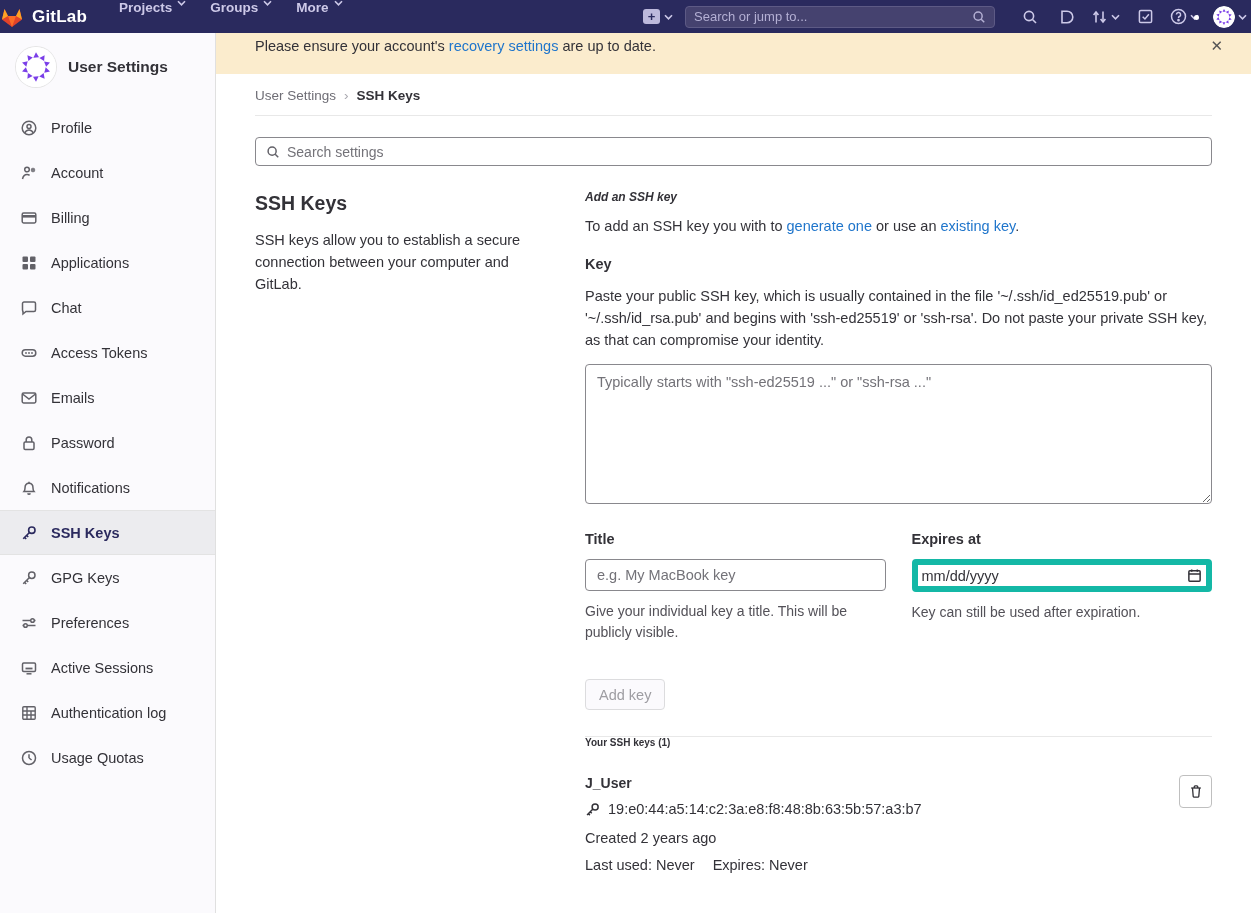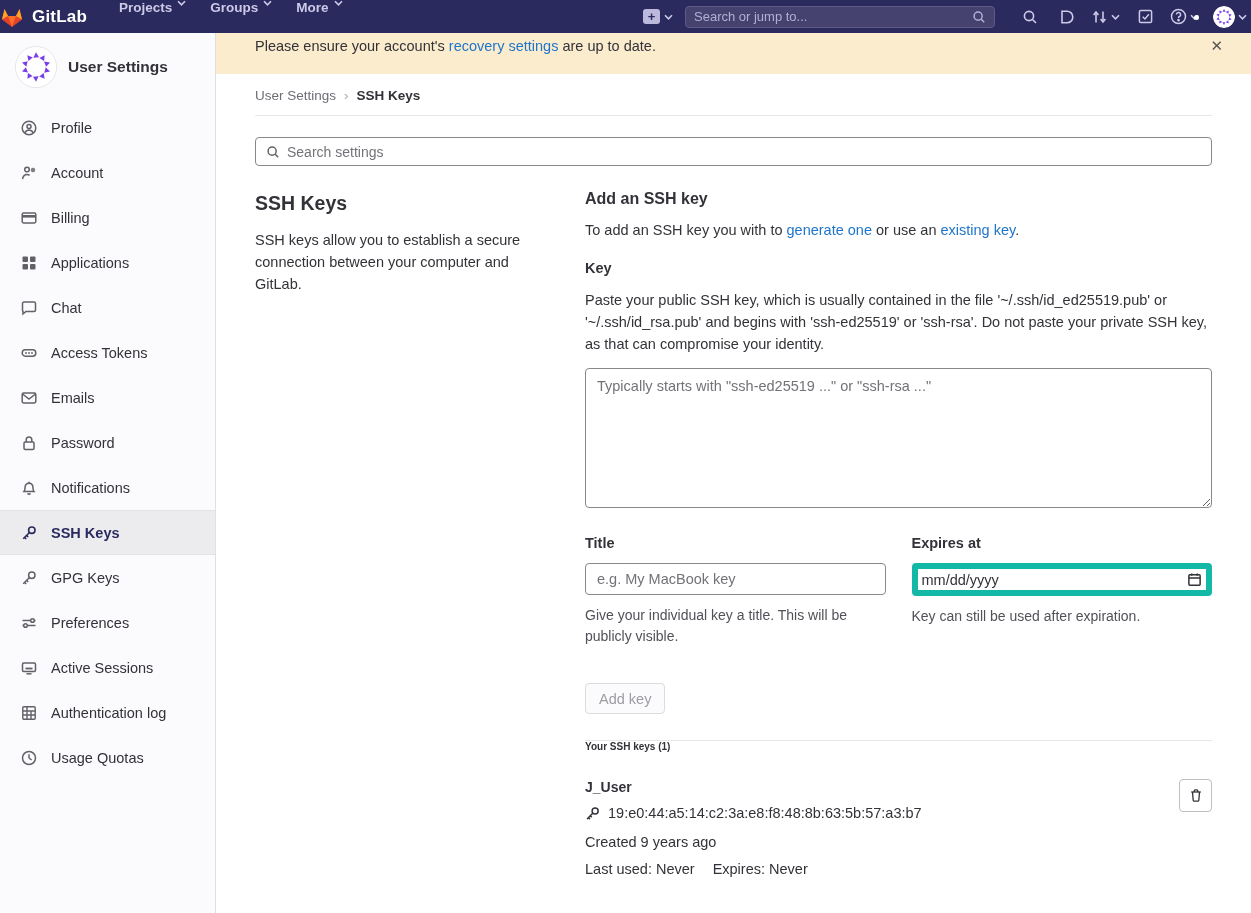--- a/index.html
+++ b/index.html
@@ -62,21 +62,21 @@
   .settings-search svg { stroke:#626168; fill:none; stroke-width:1.7; }
   .settings-search input { flex:1; border:none; outline:none; font-size:14px; color:#333238; }
   .settings-search input::placeholder { color:#737278; }
 
   .cols { display:flex; margin-top:24px; }
   .col-left { width:290px; margin-right:40px; flex:0 0 290px; }
   .col-left h1 { font-size:19.5px; font-weight:700; margin-top:2px; }
   .col-left p { margin-top:15px; font-size:14.5px; line-height:1.5; color:#333238; }
   .col-right { flex:1; min-width:0; }
 
-  .form-h { font-size:16px; font-weight:700; }
+  .form-h { font-size:12px; font-weight:700;font-style:italic; }
   .intro { margin-top:14px; font-size:14.5px; }
   .intro a { color:#1f75cb; text-decoration:none; }
   .lbl { font-size:14.5px; font-weight:700; margin-top:22px; }
   .key-help { margin-top:14px; font-size:14.5px; line-height:1.5; }
   textarea.key-input { margin-top:13px; width:100%; height:140px; border:1px solid #89888d; border-radius:4px;
     padding:9px 11px; font-family:"Liberation Sans","DejaVu Sans",sans-serif; font-size:14.5px;
     color:#333238; resize:vertical; outline:none; }
   textarea.key-input::placeholder { color:#737278; }
 
   .two-fields { display:flex; gap:26px; margin-top:24px; }
@@ -464,21 +464,21 @@
         <div class="key-item">
           <div class="key-meta">
             <div class="key-name">J_User</div>
             <div class="key-fp">
               <svg width="15" height="15" viewBox="0 0 16 16" fill="none" stroke="currentColor" stroke-width="1.6">
                   <circle cx="10.8" cy="5.2" r="3.2"></circle>
                   <path d="M8.5 7.5 L2.2 13.8 M3.6 12.4 L5.2 14 M5.6 10.4 L7.2 12"></path>
                 </svg>
               <span>19:e0:44:a5:14:c2:3a:e8:f8:48:8b:63:5b:57:a3:b7</span>
             </div>
-            <div class="key-created">Created 9 years ago</div>
+            <div class="key-created">Created 2 years ago</div>
             <div class="key-usage">
               <span>Last used: Never</span>
               <span>Expires: Never</span>
             </div>
           </div>
           <button class="del-btn">
             <svg width="14" height="15" viewBox="0 0 16 17" fill="none" stroke="currentColor" stroke-width="1.5">
                 <path d="M2.5 4.5 H13.5"></path>
                 <path d="M6 4.5 V3 A1 1 0 0 1 7 2 H9 A1 1 0 0 1 10 3 V4.5"></path>
                 <path d="M4 4.5 L4.8 14 A1.2 1.2 0 0 0 6 15 H10 A1.2 1.2 0 0 0 11.2 14 L12 4.5"></path>

